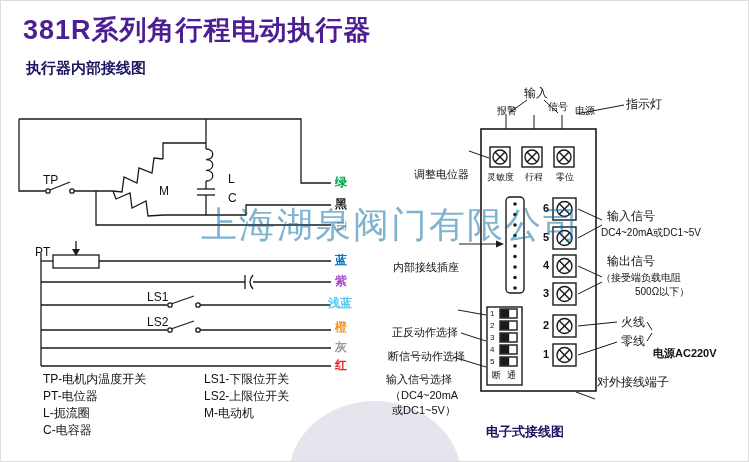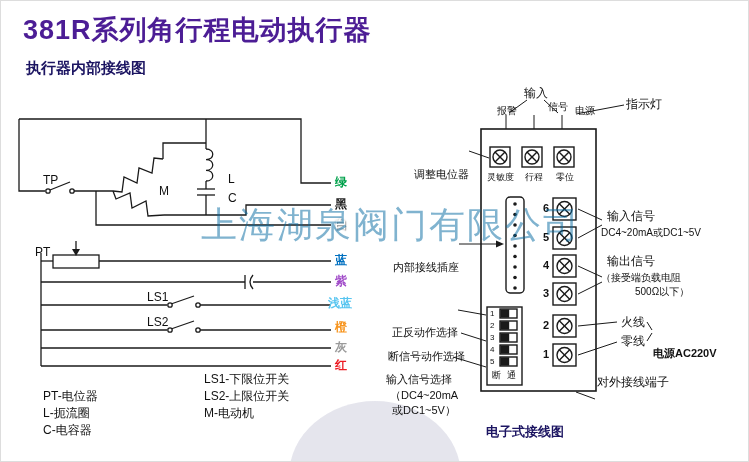--- a/index.html
+++ b/index.html
@@ -180,20 +180,21 @@
   <div class="lbl wire" style="left: 334px; top: 175px; color: rgb(0, 161, 75);">绿</div>
   <div class="lbl wire" style="left: 334px; top: 197px; color: rgb(26, 26, 26);">黑</div>
   <div class="lbl wire outlined" style="left: 334px; top: 217px; color: rgb(255, 255, 255);">白</div>
   <div class="lbl wire" style="left: 334px; top: 253px; color: rgb(0, 112, 192);">蓝</div>
   <div class="lbl wire" style="left: 334px; top: 274px; color: rgb(161, 76, 201);">紫</div>
   <div class="lbl wire" style="left: 327px; top: 296px; color: rgb(88, 197, 240);">浅蓝</div>
   <div class="lbl wire" style="left: 334px; top: 320px; color: rgb(247, 148, 29);">橙</div>
   <div class="lbl wire" style="left: 334px; top: 340px; color: rgb(154, 154, 154);">灰</div>
   <div class="lbl wire" style="left: 334px; top: 358px; color: rgb(236, 28, 36);">红</div>
 
+  <div class="lbl legend" style="left:42px;top:372px;">TP-电机内温度开关</div>
   <div class="lbl legend" style="left:42px;top:389px;">PT-电位器</div>
   <div class="lbl legend" style="left:42px;top:406px;">L-扼流圈</div>
   <div class="lbl legend" style="left:42px;top:423px;">C-电容器</div>
   <div class="lbl legend" style="left:203px;top:372px;">LS1-下限位开关</div>
   <div class="lbl legend" style="left:203px;top:389px;">LS2-上限位开关</div>
   <div class="lbl legend" style="left:203px;top:406px;">M-电动机</div>
 
   <div class="lbl" style="left:523px;top:86px;">输入</div>
   <div class="lbl note10" style="left:496px;top:104px;">报警</div>
   <div class="lbl note10" style="left:526px;top:100px;margin-left:21px;">信号</div>

